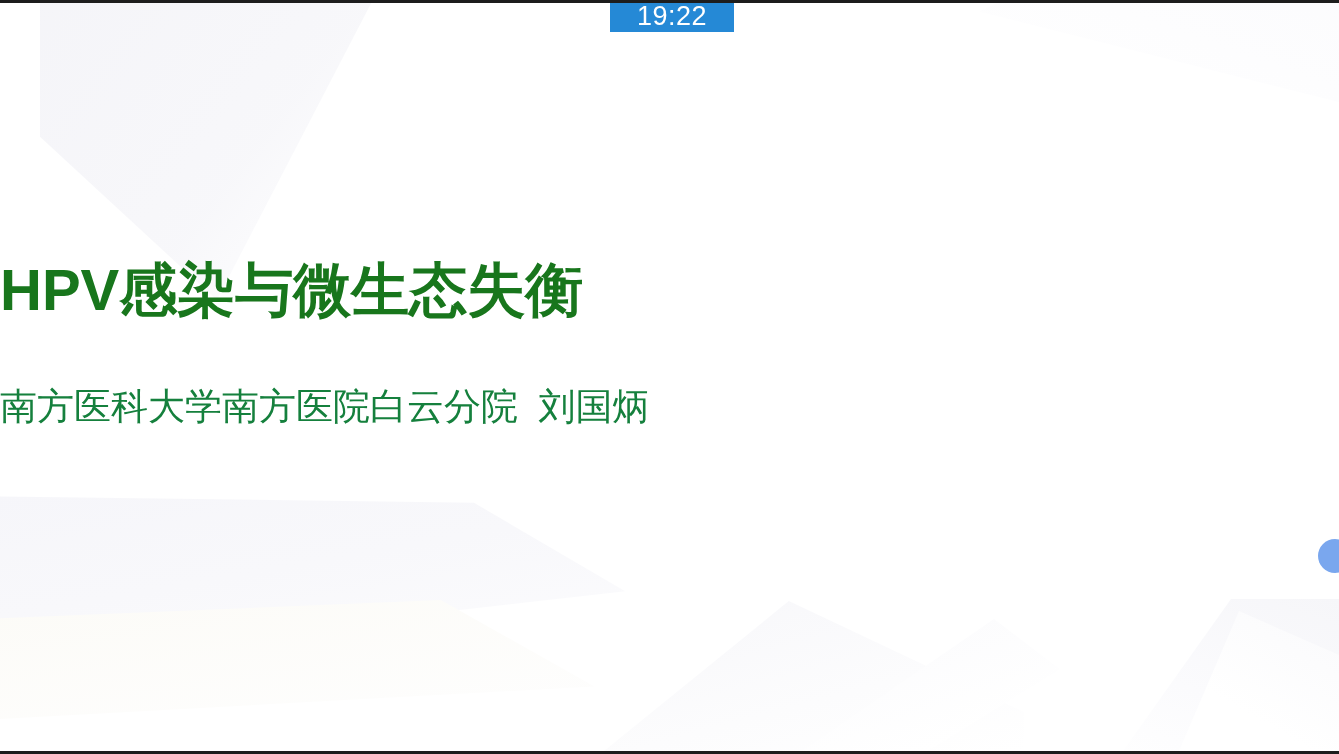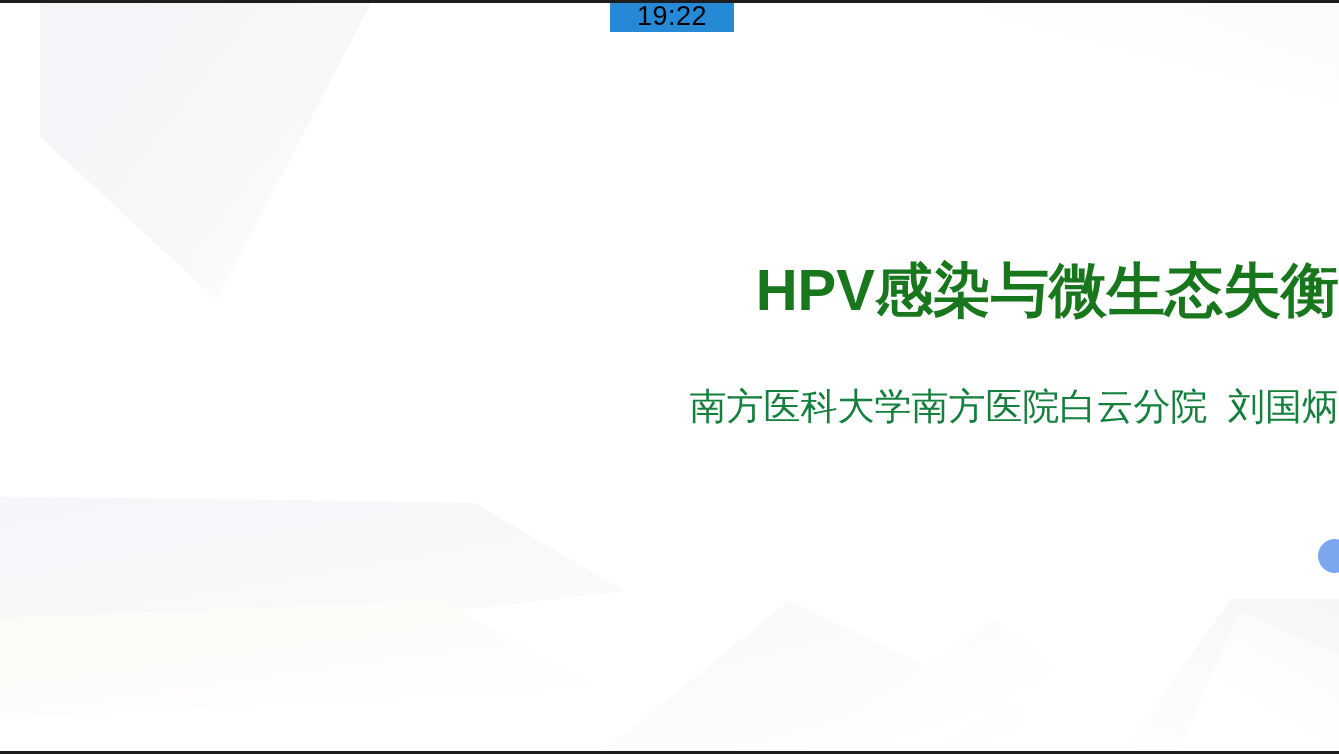--- a/index.html
+++ b/index.html
@@ -145,39 +145,39 @@
     left: 610px;
     width: 124px;
     height: 32px;
     background: #2589d6;
     display: flex;
     align-items: center;
     justify-content: center;
     z-index: 30;
   }
   .timestamp-badge .ts-text {
-    color: #000000;
+    color: #ffffff;
     font-size: 27px;
     font-weight: 400;
     letter-spacing: 0.5px;
     line-height: 1;
     font-family: "Liberation Sans", "DejaVu Sans", sans-serif;
     text-align: right;
   }
 
   
   .text-block {
     position: absolute;
     left: 0;
     top: 0;
     width: 100%;
     height: 100%;
     display: flex;
     flex-direction: column;
-    align-items: flex-end;
+    align-items: flex-start;
     z-index: 20;
     pointer-events: none;
   }
 
   .slide-title {
     margin-top: 258px;
     color: #18761c;
     font-size: 58px;
     font-weight: bold;
     line-height: 1.12;

